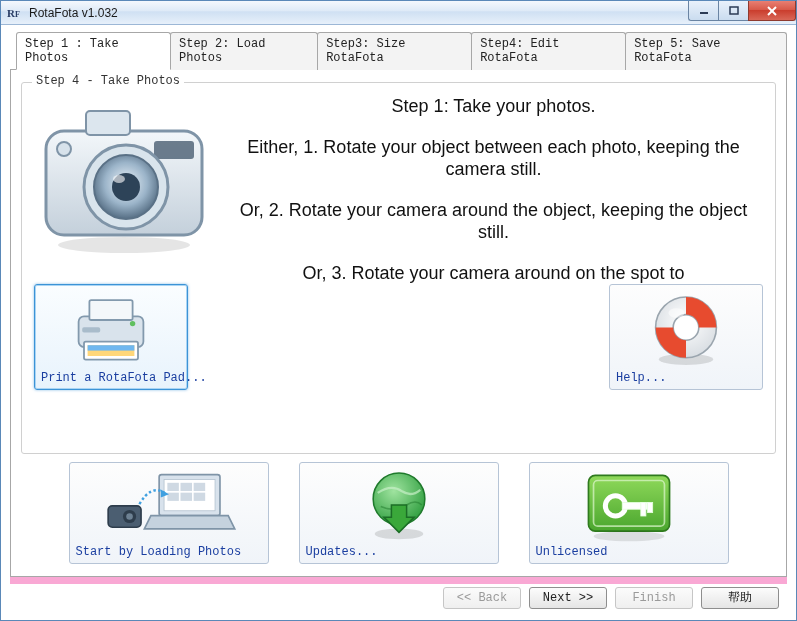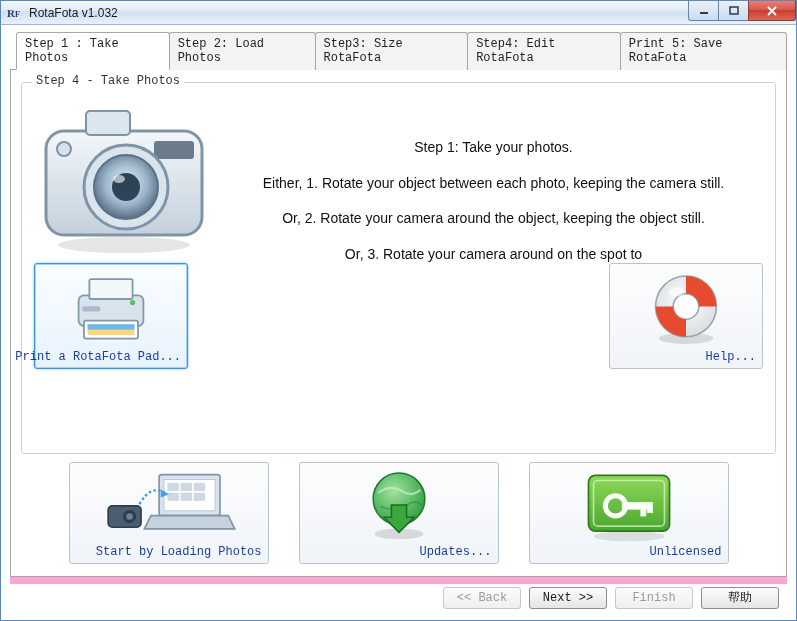--- a/index.html
+++ b/index.html
@@ -120,39 +120,38 @@
     font: 12px "Courier New", monospace; color: #333;
   }
 
   .upper {
     display: flex; gap: 10px; margin-top: 4px;
   }
   .camera-wrap { width: 180px; flex: none; }
   .instructions {
     flex: 1 1 auto;
     font-family: Arial, sans-serif;
-    font-size: 14px;
+    font-size: 18px;
     color: #111;
     text-align: center;
     line-height: 1.25;
-    margin-top: 44px;
   }
   .instructions p { margin-bottom: 18px; }
   .instructions p:first-child { margin-top: 0; }
 
   .midrow {
     display: flex; justify-content: space-between;
     margin-top: 0;
   }
 
   .tile {
     background: linear-gradient(to bottom,#fdfdfd,#f0f4f9);
     border: 1px solid #b6c4d6;
     border-radius: 3px;
-    display: flex; flex-direction: column; align-items: flex-end; justify-content: flex-end;
+    display: flex; flex-direction: column; align-items: flex-start; justify-content: flex-end;
     padding: 4px 6px 4px 6px;
     cursor: default;
   }
   .tile.selected {
     border: 1px solid #3c93d6;
     box-shadow: inset 0 0 0 1px #a9d4f4, 0 0 3px rgba(60,147,214,.6);
     background: linear-gradient(to bottom,#fafdff,#e8f3fc);
   }
   .tile-label {
     font: 12px "Courier New", monospace;
@@ -228,21 +227,21 @@
     </div>
   </div>
 
   <div class="client">
 
     <div class="tabstrip">
       <div class="tab active"><span>Step 1 : Take Photos</span></div>
       <div class="tab"><span>Step 2: Load Photos</span></div>
       <div class="tab"><span>Step3: Size RotaFota</span></div>
       <div class="tab"><span>Step4: Edit RotaFota</span></div>
-      <div class="tab"><span>Print 5: Save RotaFota</span></div>
+      <div class="tab"><span>Step 5: Save RotaFota</span></div>
     </div>
 
     <div class="tabpanel">
 
       <div class="groupbox">
         <span class="group-legend">Step 4 - Take Photos</span>
 
         <div class="upper">
           <div class="camera-wrap">
             

